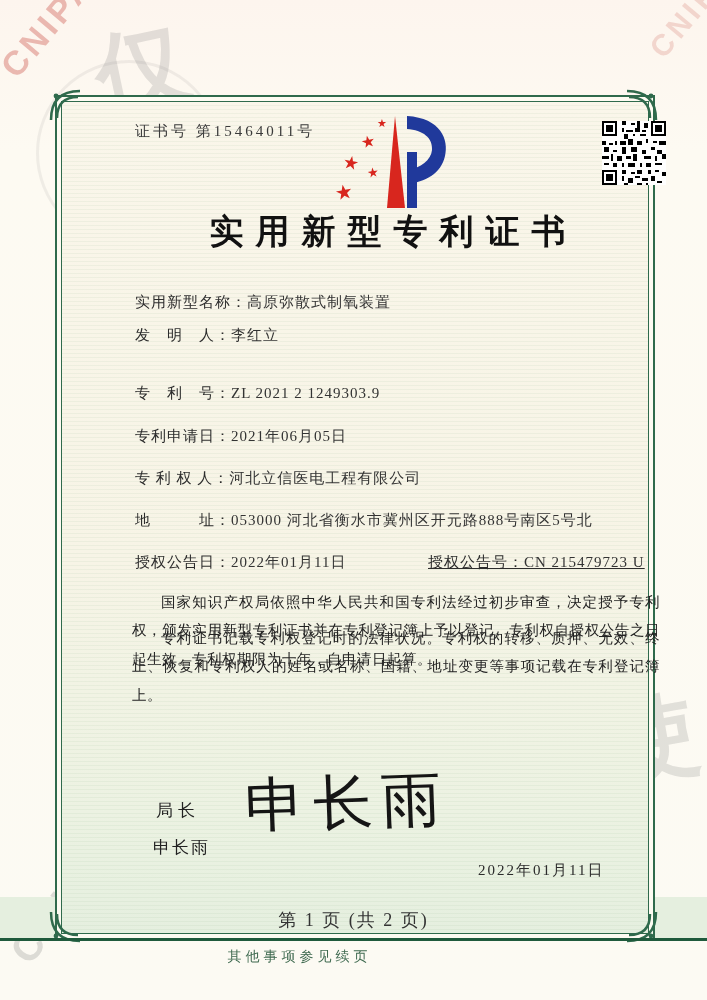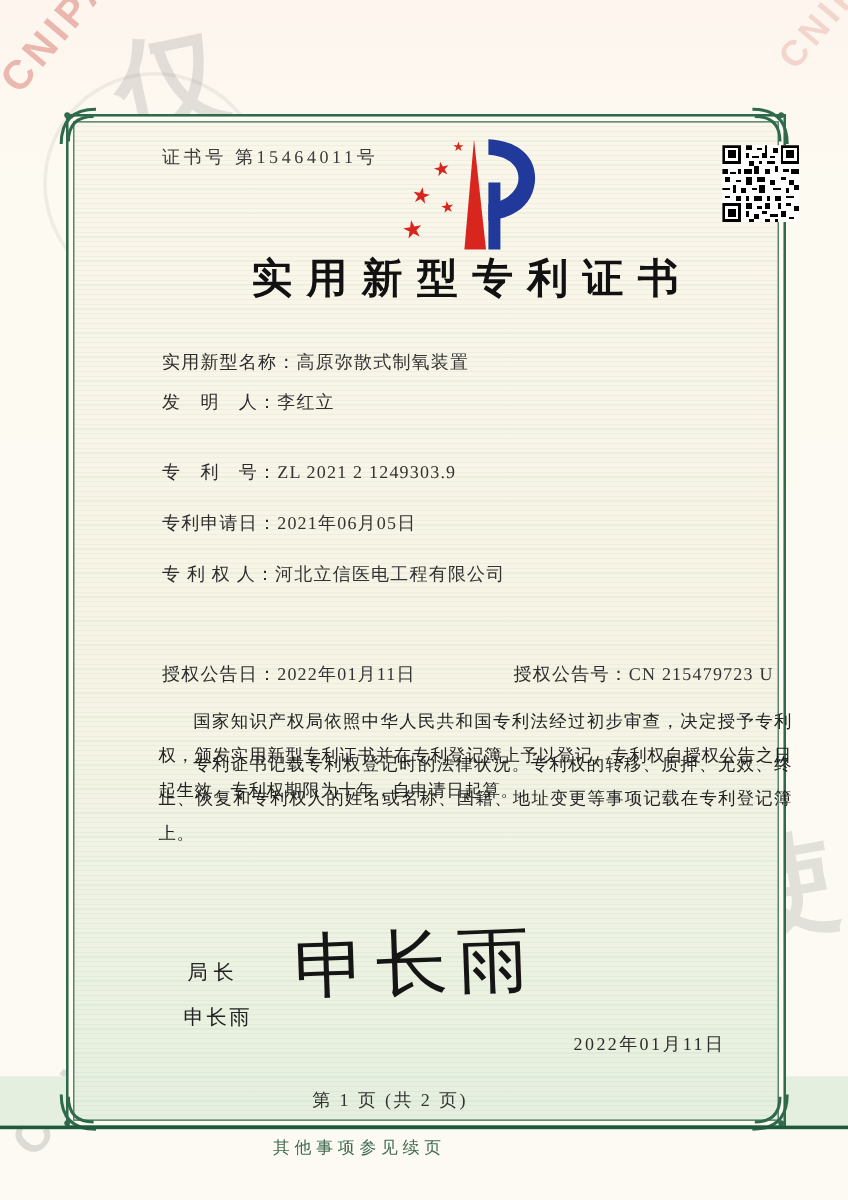--- a/index.html
+++ b/index.html
@@ -53,22 +53,22 @@
   .para{position:absolute;left:92px;width:528px;font-size:14.5px;line-height:1.95;
     color:#222;letter-spacing:0.5px;text-indent:2em;text-align:justify;}
 
   .sig-role{position:absolute;left:116px;top:799px;font-size:17px;letter-spacing:5px;color:#222;text-align:right;}
   .sig-name{position:absolute;left:113px;top:836px;font-size:17px;letter-spacing:2px;color:#222;}
   .sig-hand{position:absolute;left:205px;top:762px;width:260px;font-size:60px;color:#151515;
     transform:rotate(-2deg);letter-spacing:8px;font-family:"DejaVu Serif",serif;}
   .issue-date{position:absolute;left:438px;top:861px;font-size:15px;letter-spacing:2px;color:#2c2c2c;}
 
   .band{position:absolute;left:0;top:897px;width:707px;height:41px;background:#e5efdf;z-index:2;}
-  .page-info{position:absolute;left:0;top:908px;width:650px;text-align:center;
-    font-size:15px;letter-spacing:2px;color:#333;z-index:4;}
+  .page-info{position:absolute;left:0;top:908px;width:707px;text-align:center;
+    font-size:18px;letter-spacing:2px;color:#333;z-index:4;}
   .bottom-rule{position:absolute;left:0;top:938px;width:707px;height:3px;background:#1f5a3c;z-index:4;}
   .note{position:absolute;left:0;top:948px;width:599px;text-align:center;
     font-size:14px;letter-spacing:4px;color:#3f6a50;z-index:4;}
 </style>
 </head>
 <body>
 
 <div class="page">
 
   <div class="wm wm-brand wm-red" style="left:-14px;top:6px;font-size:34px;transform:rotate(-50deg);">CNIPA</div>
@@ -200,24 +200,27 @@
     </div>
     <div class="field" style="top:384px;">
       <span class="lab">专　利　号：</span><span class="val">ZL 2021 2 1249303.9</span>
     </div>
     <div class="field" style="top:427px;">
       <span class="lab">专利申请日：</span><span class="val">2021年06月05日</span>
     </div>
     <div class="field" style="top:469px;">
       <span class="lab">专 利 权 人：</span><span class="val">河北立信医电工程有限公司</span>
     </div>
+    <div class="field" style="top:511px;">
+      <span class="lab">地　　　址：</span><span class="val">053000 河北省衡水市冀州区开元路888号南区5号北</span>
+    </div>
     <div class="field" style="top:553px;">
       <span class="lab">授权公告日：</span><span class="val">2022年01月11日</span>
     </div>
-    <div class="field" style="top:553px;left:388px;">
+    <div class="field" style="top:553px;left:388px;text-decoration:underline;">
       <span class="lab">授权公告号：</span><span class="val">CN 215479723 U</span>
     </div>
 
     <div class="para" style="top:588px;">国家知识产权局依照中华人民共和国专利法经过初步审查，决定授予专利权，颁发实用新型专利证书并在专利登记簿上予以登记。专利权自授权公告之日起生效。专利权期限为十年，自申请日起算。</div>
     <div class="para" style="top:624px;">专利证书记载专利权登记时的法律状况。专利权的转移、质押、无效、终止、恢复和专利权人的姓名或名称、国籍、地址变更等事项记载在专利登记簿上。</div>
 
     <div class="sig-role">局长</div>
     <div class="sig-name">申长雨</div>
     <div class="sig-hand">申长雨</div>
     <div class="issue-date">2022年01月11日</div>

